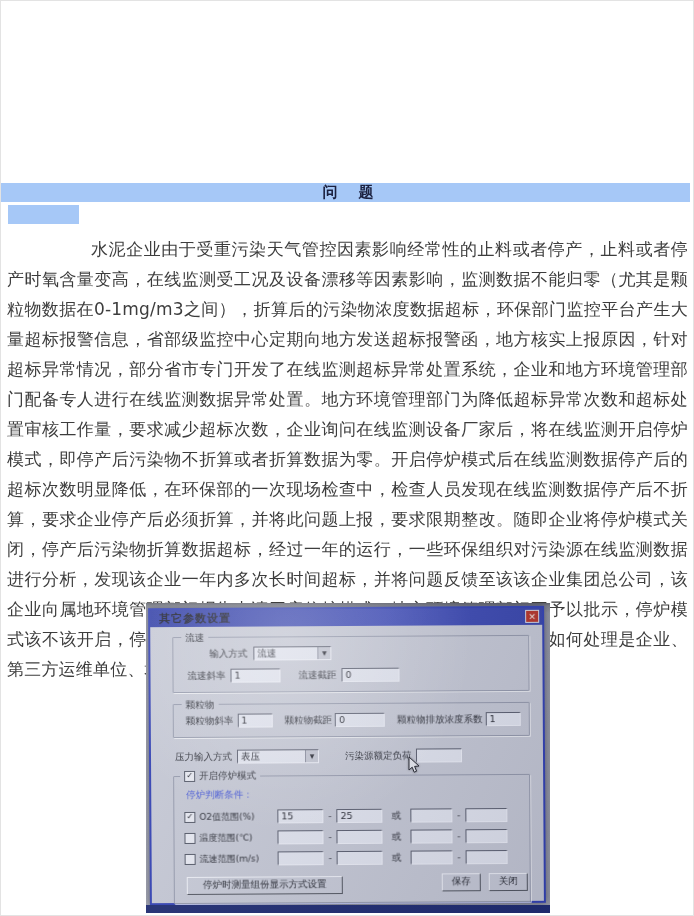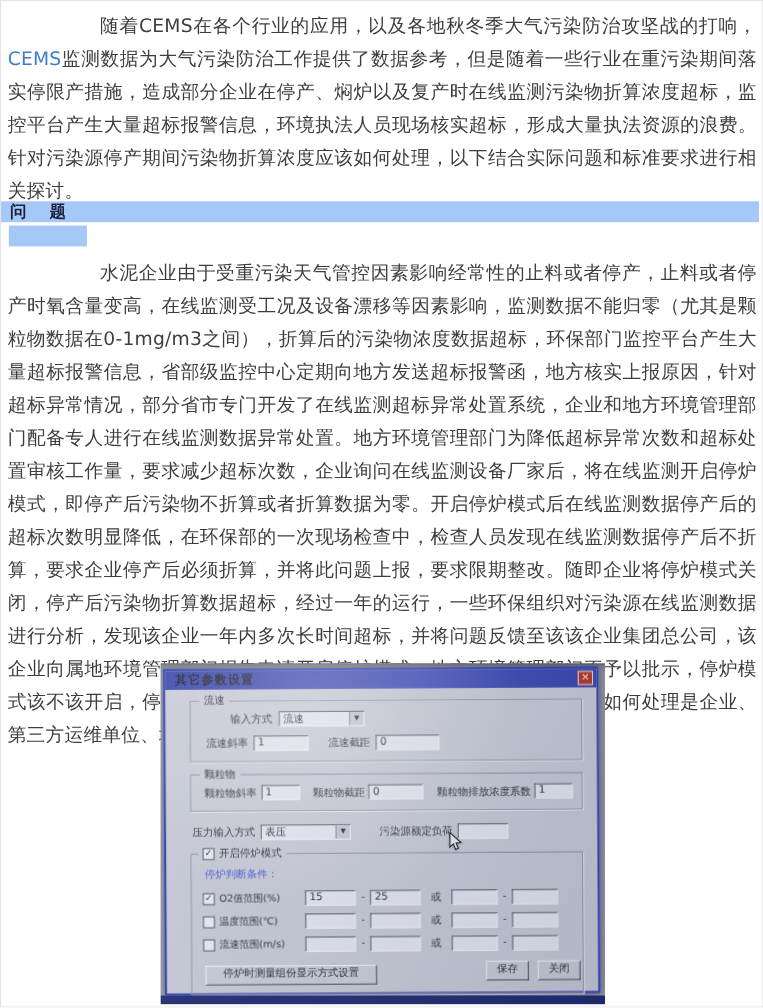--- a/index.html
+++ b/index.html
@@ -6,21 +6,21 @@
   body{width:694px;height:916px;background:#ffffff;font-family:"DejaVu Sans","Liberation Sans",sans-serif;position:relative;overflow:hidden;}
   .page{position:absolute;inset:0;background:#fff;border:1px solid #e3e3e3;box-sizing:border-box;}
 
   
   .para{position:absolute;left:6px;right:5px;margin:0;font-size:17px;line-height:30px;color:#3d3d3d;text-align:justify;text-indent:84px;letter-spacing:0.2px;}
   .para-intro{top:8px;}
   .para-problem{top:233px;}
   .cems-link{color:#3e7cc8;text-decoration:none;cursor:pointer;}
 
   
-  .section-bar{position:absolute;top:182px;left:0px;width:689px;height:19px;background:#a6c8f7;display:flex;align-items:center;}
+  .section-bar{position:absolute;top:182px;left:0px;width:689px;height:19px;background:#a6c8f7;display:flex;align-items:center;justify-content:center;}
   .section-bar .stitle{font-size:15px;font-weight:bold;color:#1b2140;padding-left:8px;letter-spacing:3px;}
   .sub-box{position:absolute;top:204px;left:7px;width:71px;height:19px;background:#a6c8f7;}
 
   
   .photo{position:absolute;left:145px;top:602px;width:404px;height:310px;overflow:hidden;
          background:linear-gradient(180deg,#63666f 0px,#84878f 3px,#989ba6 10px,#a2a5b0 100%);}
   .photo .band{position:absolute;left:0;right:0;bottom:0;height:8px;background:#1f2c72;}
   .photo::after{content:"";position:absolute;inset:0;pointer-events:none;
         background:radial-gradient(ellipse at 35% 12%, rgba(255,255,255,.25), rgba(255,255,255,0) 50%),
                    linear-gradient(115deg, rgba(255,255,255,.07), rgba(18,22,58,.12));}
@@ -64,21 +64,20 @@
   .bottom-btns .btn{width:37px;height:16px;line-height:14px;}
   .big-btn{width:154px;height:16px;line-height:14px;margin:1px 0 0 2px;}
 
   .cursor{position:absolute;left:262px;top:153px;width:13px;height:18px;pointer-events:none;filter:drop-shadow(0 0 1px rgba(0,0,0,.4));}
 </style>
 </head>
 <body>
 
 <div class="page">
 
-  <p class="para para-intro"><span>随着CEMS在各个行业的应用，以及各地秋冬季大气污染防治攻坚战的打响，</span><a class="cems-link">CEMS</a><span>监测数据为大气污染防治工作提供了数据参考，但是随着一些行业在重污染期间落实停限产措施，造成部分企业在停产、焖炉以及复产时在线监测污染物折算浓度超标，监控平台产生大量超标报警信息，环境执法人员现场核实超标，形成大量执法资源的浪费。针对污染源停产期间污染物折算浓度应该如何处理，以下结合实际问题和标准要求进行相关探讨。</span></p>
 
   <div class="section-bar">
     <span class="stitle">问　题</span>
   </div>
   <div class="sub-box"></div>
 
   <p class="para para-problem">水泥企业由于受重污染天气管控因素影响经常性的止料或者停产，止料或者停产时氧含量变高，在线监测受工况及设备漂移等因素影响，监测数据不能归零（尤其是颗粒物数据在0-1mg/m3之间），折算后的污染物浓度数据超标，环保部门监控平台产生大量超标报警信息，省部级监控中心定期向地方发送超标报警函，地方核实上报原因，针对超标异常情况，部分省市专门开发了在线监测超标异常处置系统，企业和地方环境管理部门配备专人进行在线监测数据异常处置。地方环境管理部门为降低超标异常次数和超标处置审核工作量，要求减少超标次数，企业询问在线监测设备厂家后，将在线监测开启停炉模式，即停产后污染物不折算或者折算数据为零。开启停炉模式后在线监测数据停产后的超标次数明显降低，在环保部的一次现场检查中，检查人员发现在线监测数据停产后不折算，要求企业停产后必须折算，并将此问题上报，要求限期整改。随即企业将停炉模式关闭，停产后污染物折算数据超标，经过一年的运行，一些环保组织对污染源在线监测数据进行分析，发现该企业一年内多次长时间超标，并将问题反馈至该该企业集团总公司，该企业向属地环境管理部门报告申请开启停炉模式，地方环境管理部门不予以批示，停炉模式该不该开启，停产后在线监测数据该如何处理，停产后形成的排放量如何处理是企业、第三方运维单位、地方环境管理部门面临的问题。</p>
 
   <div class="photo">
     <div class="dialog">

